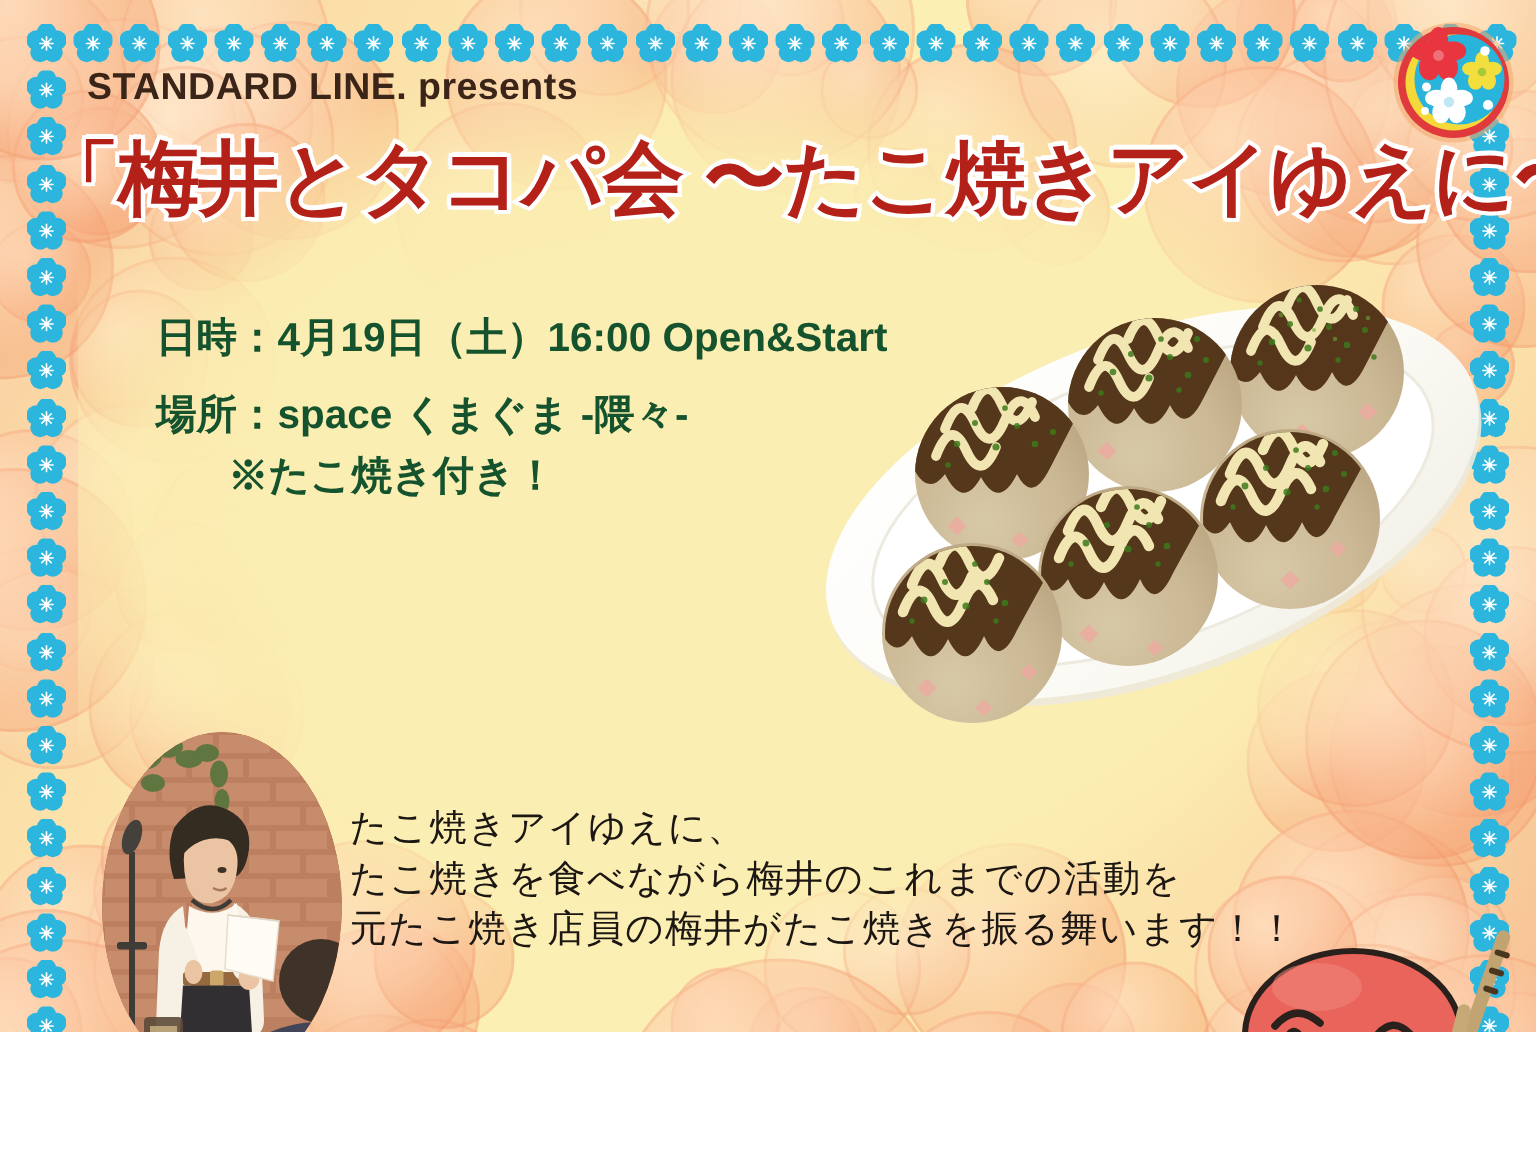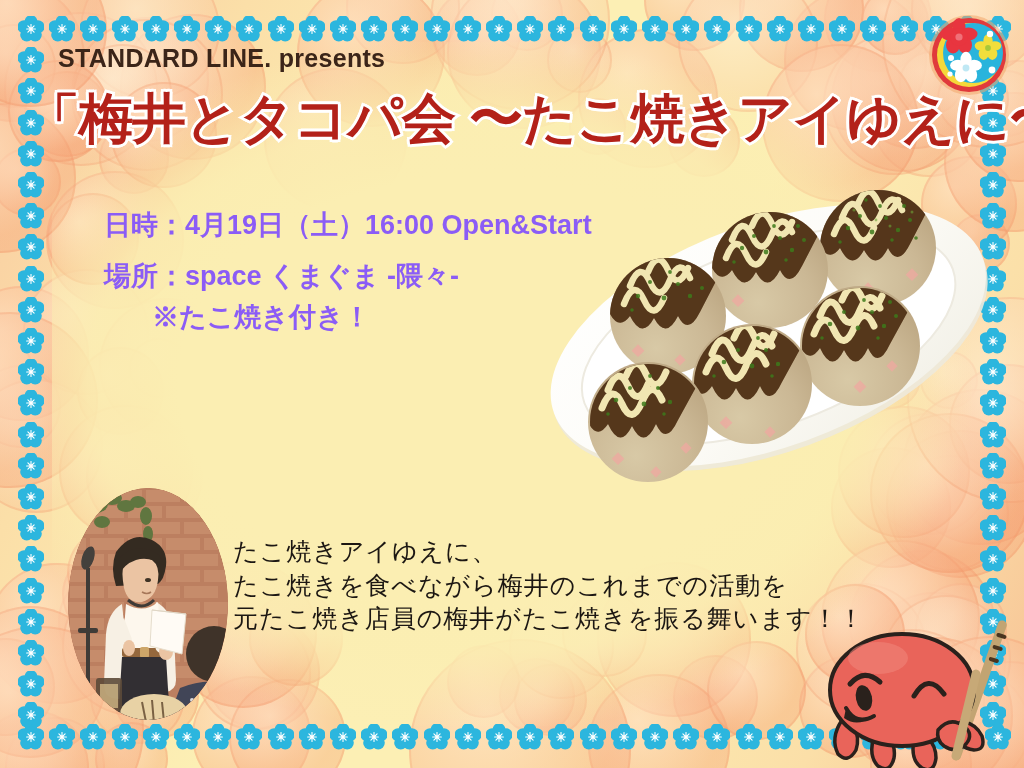--- a/index.html
+++ b/index.html
@@ -5,21 +5,21 @@
   html, body {
     margin: 0; padding: 0;
     background: #ffffff;
   }
   body {
     font-family: "Liberation Sans", sans-serif;
   }
   #flyer {
     position: relative;
     width: 1024px;
-    height: 768px;
+    height: 688px;
     overflow: hidden;
     background: #FAEBAF;
     text-decoration: underline;
   }
 
   
   .bg-base {
     position: absolute; inset: 0;
     background:
       radial-gradient(ellipse 55% 45% at 50% 48%, #FCEFB3 0%, #FBEDAE 55%, rgba(251,235,173,0) 78%),
@@ -80,21 +80,21 @@
   .logo-badge {
     position: absolute;
     right: 12px; top: 12px;
     width: 86px; height: 86px;
   }
 
   
   .details {
     position: absolute;
     left: 104px; top: 212px;
-    color: #8b5cf6;
+    color: #14532d;
     font-size: 27px;
     font-weight: bold;
     line-height: 1.0;
   }
   .detail-line { margin-bottom: 24px; white-space: nowrap; }
   .detail-line.sub { margin-left: 98px; margin-top: -10px; }
   .detail-line.sub2 { margin-left: 48px; margin-top: -10px; }
 
   
   .takoyaki-art {

